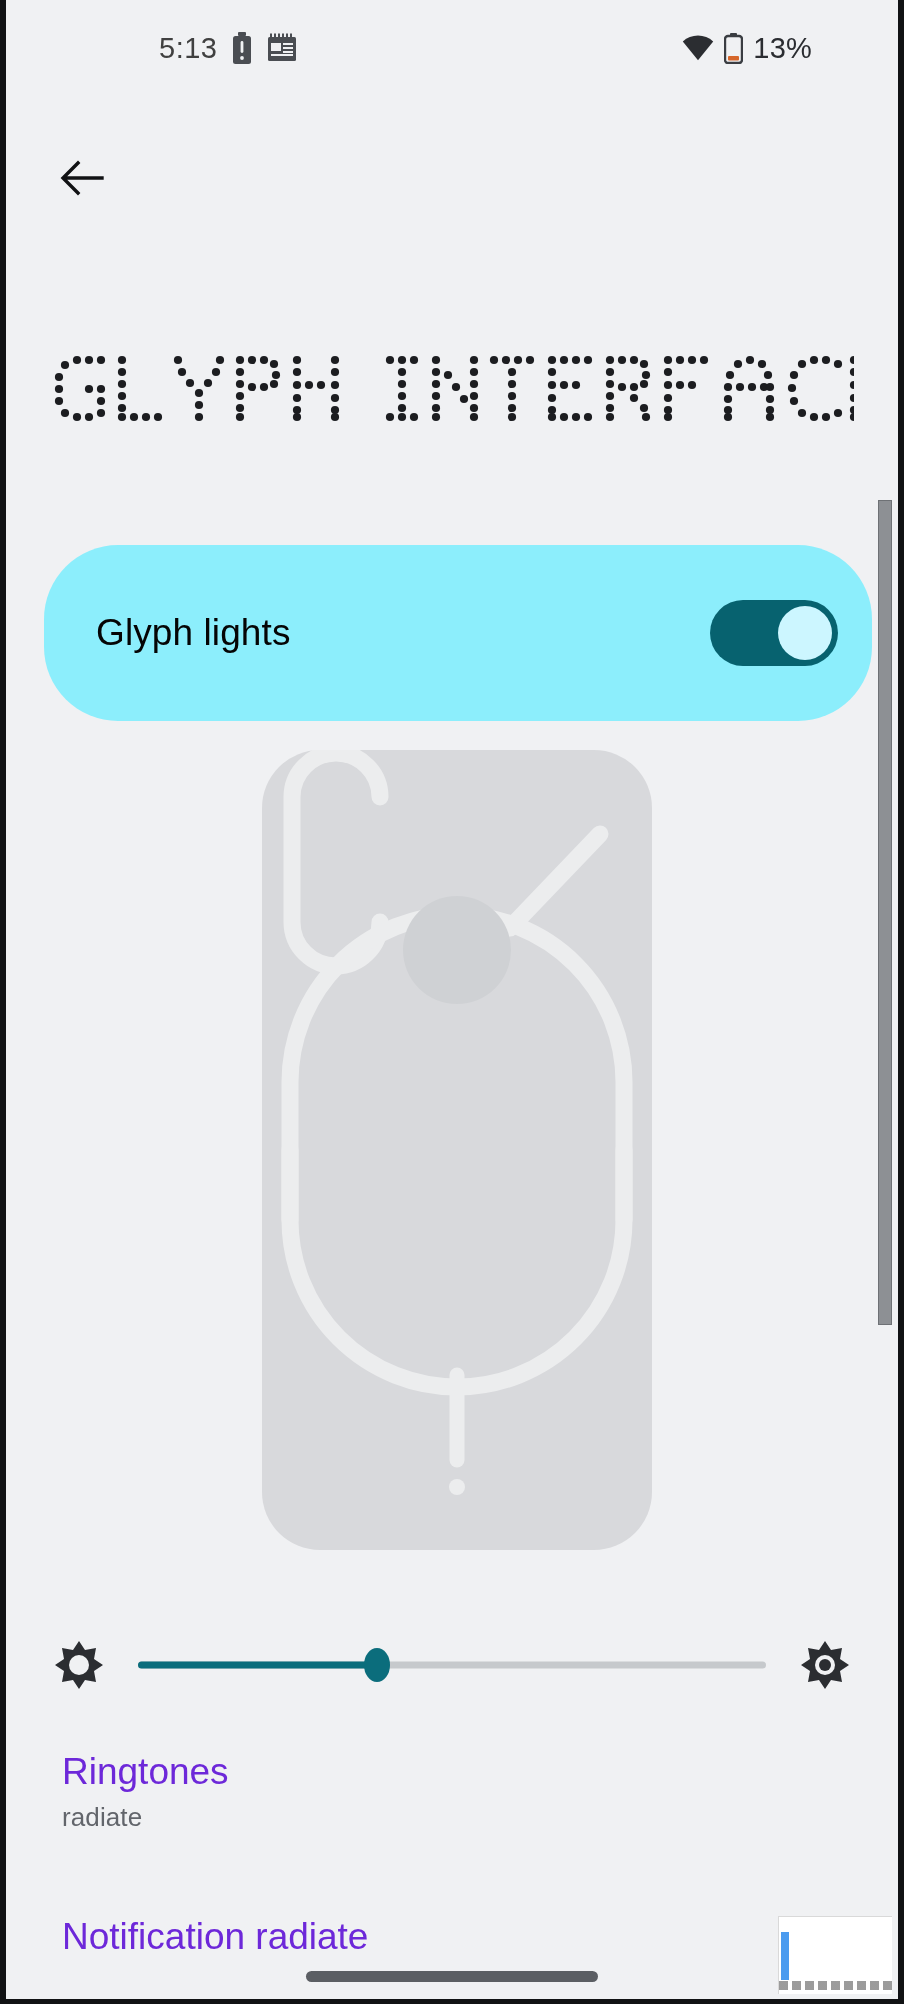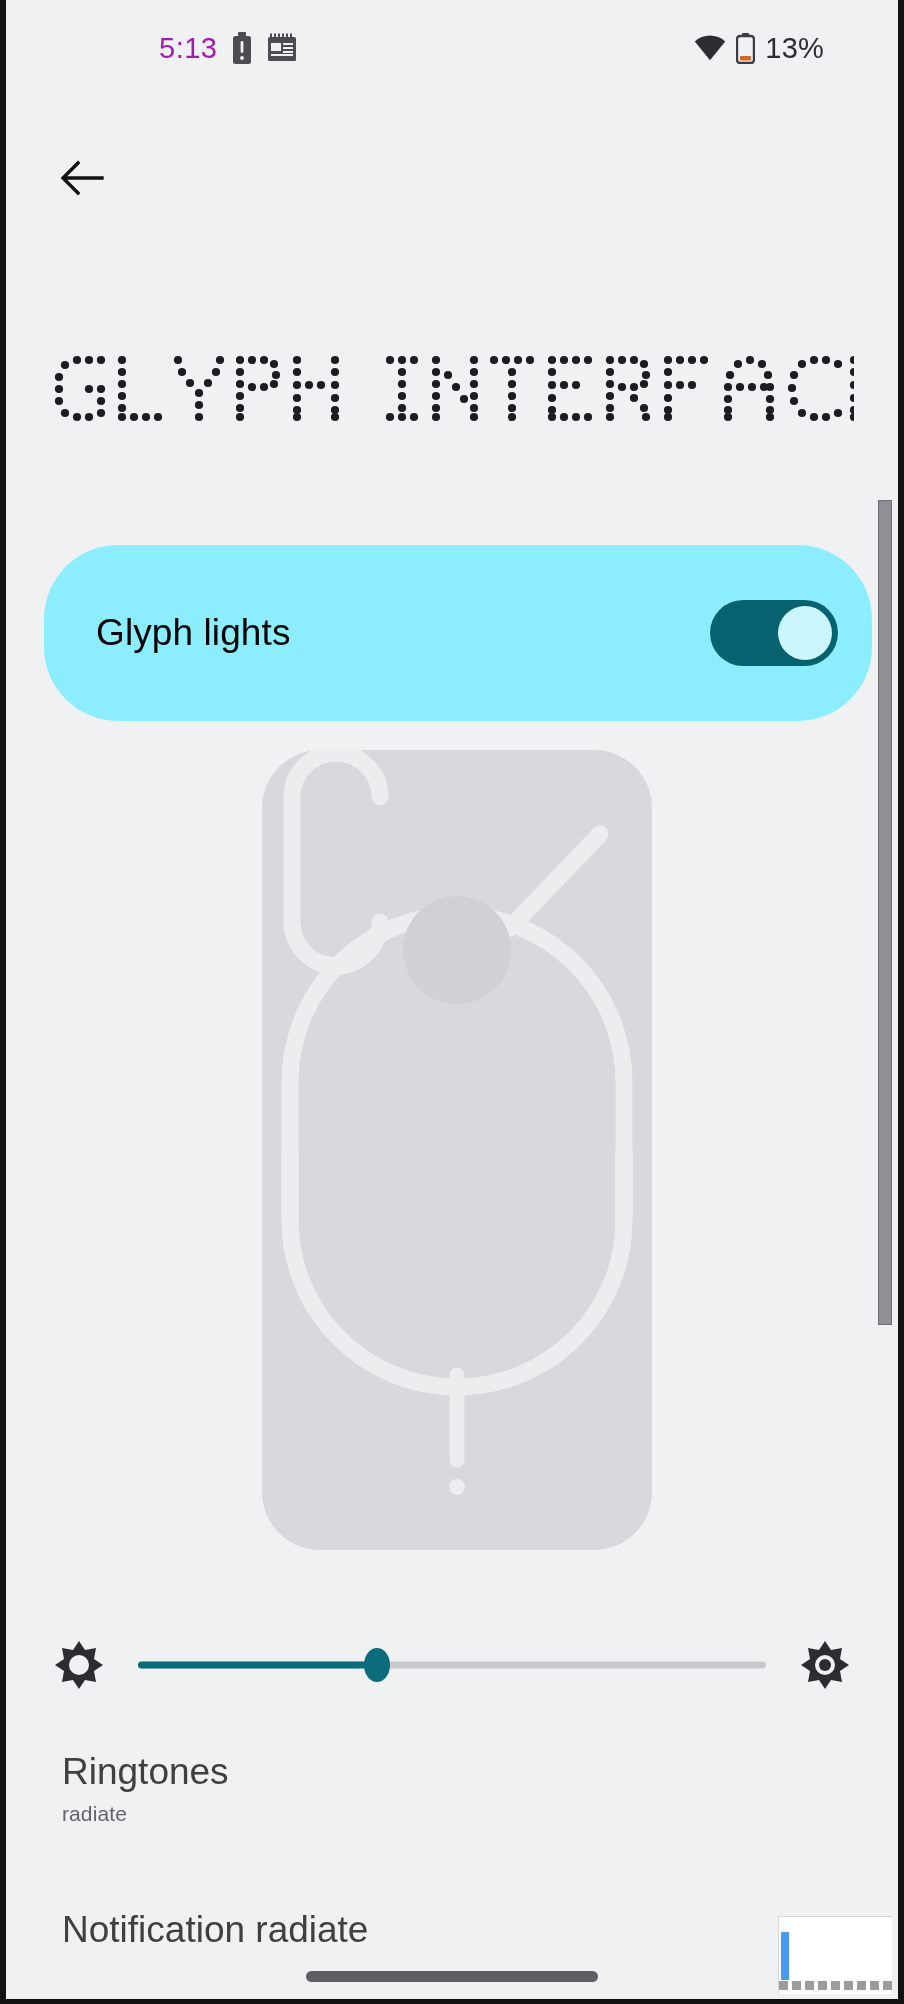--- a/index.html
+++ b/index.html
@@ -20,22 +20,22 @@
   }
 
   
   .statusbar {
     position: absolute; top: 0; left: 0; right: 0;
     height: 96px;
     display: flex; align-items: center;
     padding: 0 38px;
   }
   .sb-left { display: flex; align-items: center; gap: 14px; margin-left: 115px; }
-  .sb-right { display: flex; align-items: center; gap: 10px; margin-left: auto; margin-right: 36px; }
-  .sb-time { font-size: 29px; color: #a21caf; letter-spacing: .5px; font-weight: 400; }
+  .sb-right { display: flex; align-items: center; gap: 10px; margin-left: auto; margin-right: 48px; }
+  .sb-time { font-size: 29px; color: #404040; letter-spacing: .5px; font-weight: 400; }
   .sb-pct  { font-size: 29px; color: #2b2d31; letter-spacing: .2px; }
   .ico { display: inline-block; line-height: 0; }
 
   
   .backbar { position: absolute; top: 128px; left: 0; width: 100%; height: 110px; }
   .back-btn {
     position: absolute; left: 34px; top: 8px;
     width: 84px; height: 84px;
     display: flex; align-items: center; justify-content: center;
     border-radius: 50%; cursor: pointer; background: transparent;
@@ -117,22 +117,22 @@
   }
 
   
   .list {
     position: absolute; left: 0; top: 1740px; width: 100%;
   }
   .list-row {
     padding: 10px 56px 22px 56px;
     cursor: pointer;
   }
-  .row-title { font-size: 37px; color: #404040; letter-spacing: 0; line-height: 1.18; }
-  .row-sub   { font-size: 21px; color: #62656b; margin-top: 8px; letter-spacing: .1px; }
+  .row-title { font-size: 37px; color: #6d28d9; letter-spacing: 0; line-height: 1.18; }
+  .row-sub   { font-size: 26px; color: #62656b; margin-top: 8px; letter-spacing: .1px; }
   .row-2 { margin-top: 50px; }
 
   
   .scrollbar-track {
     position: absolute; right: 6px; top: 500px;
     width: 14px; height: 825px;
     background: #8d9094;
     border: 1px solid #6e7175;
   }
 

